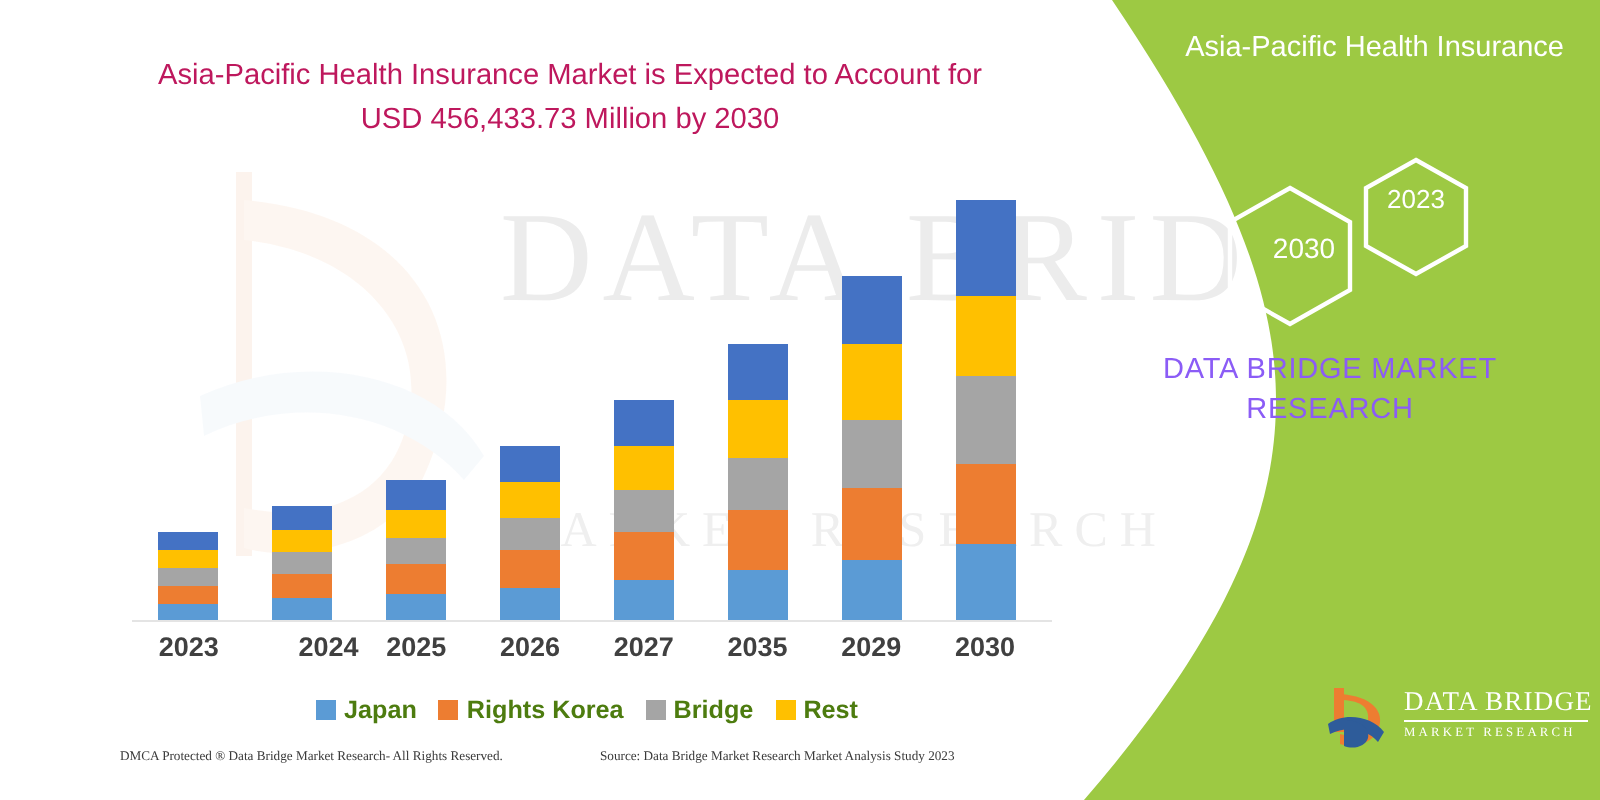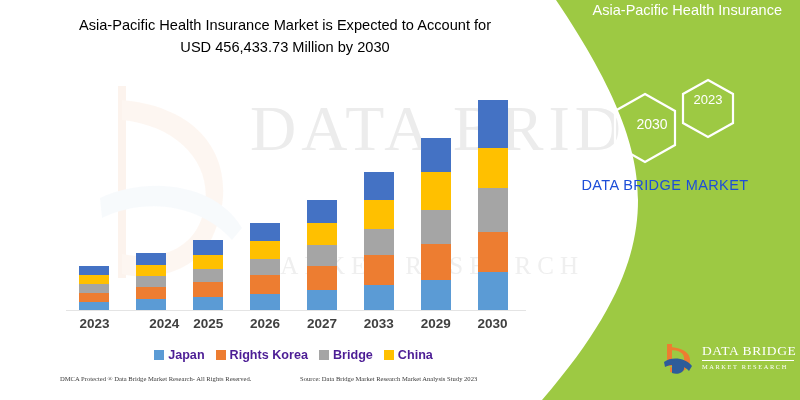--- a/index.html
+++ b/index.html
@@ -52,21 +52,21 @@
   .green-panel {
     position: absolute;
     left: 520px; top: 0;
     width: 280px; height: 400px;
     pointer-events: none;
   }
   .panel-content { position: absolute; left: 520px; top: 0; width: 280px; height: 400px; }
 
   .panel-title {
     position: absolute;
-    right: 18px; top: 0;
+    right: 18px; top: 14px;
     width: 215px;
     text-align: right;
     color: #ffffff;
     font-size: 14.5px;
     line-height: 20px;
     font-weight: 400;
   }
   .hex-wrap { position: absolute; left: 78px; top: 76px; width: 190px; height: 90px; }
   .hex-label {
     position: absolute;
@@ -75,21 +75,21 @@
     text-align: center;
   }
   .hex-2030 { left: 22px; top: 40px; width: 64px; font-size: 14px; }
   .hex-2023 { left: 80px; top: 16px; width: 60px; font-size: 13px; }
 
   .brand-block {
     position: absolute;
     left: 30px; top: 175px;
     width: 230px;
     text-align: center;
-    color: #1d4ed8;
+    color: #8b5cf6;
     font-size: 14.5px;
     line-height: 20px;
     letter-spacing: 0.4px;
   }
 
   
   .logo-wrap { position: absolute; left: 142px; top: 340px; width: 130px; height: 42px; }
   .logo-mark { position: absolute; left: 0; top: 2px; width: 34px; height: 34px; }
   .logo-text { position: absolute; left: 40px; top: 3px; width: 92px; }
   .logo-main {
@@ -99,24 +99,24 @@
   }
   .logo-sub {
     font-size: 6.4px; color: #ffffff; letter-spacing: 1.6px;
     font-family: "Liberation Serif", serif; white-space: nowrap;
     margin-top: 2px;
   }
 
   
   .chart-title {
     position: absolute;
-    left: 60px; top: 14px;
+    left: 60px; top: 27px;
     width: 450px;
     text-align: center;
-    color: #000000;
+    color: #be185d;
     font-size: 14.6px;
     line-height: 22px;
     font-weight: 400;
   }
 
   
   .plot {
     position: absolute;
     left: 66px; top: 86px;
     width: 455px; height: 224px;
@@ -157,21 +157,21 @@
     left: 66px; top: 345px;
     width: 455px; height: 20px;
     display: flex;
     align-items: center;
     justify-content: center;
     gap: 11px;
   }
   .legend-item { display: flex; align-items: center; gap: 4px; }
   .legend-swatch { width: 10px; height: 10px; display: inline-block; }
   .legend-label {
-    font-size: 12.6px; font-weight: bold; color: #4c1d95; white-space: nowrap;
+    font-size: 12.6px; font-weight: bold; color: #4d7c0f; white-space: nowrap;
   }
 
   
   .footer-left {
     position: absolute;
     left: 60px; top: 375px;
     font-size: 6.6px;
     color: #3a3a3a;
     font-family: "Liberation Serif", serif;
     white-space: nowrap;
@@ -216,20 +216,21 @@
       <svg viewBox="0 0 190 90" width="190" height="90">
         <polygon points="47,18 77,35 77,69 47,86 17,69 17,35" fill="none" stroke="#ffffff" stroke-width="2.2"></polygon>
         <polygon points="110,4 135,18 135,47 110,61 85,47 85,18" fill="none" stroke="#ffffff" stroke-width="2.2"></polygon>
       </svg>
       <div class="hex-label hex-2030">2030</div>
       <div class="hex-label hex-2023">2023</div>
     </div>
 
     <div class="brand-block">
       <div>DATA BRIDGE MARKET</div>
+      <div>RESEARCH</div>
     </div>
 
     <div class="logo-wrap">
       <div class="logo-mark">
         <svg viewBox="0 0 34 34" width="34" height="34">
           <rect x="5" y="2" width="5" height="22" fill="#ED7D31"></rect>
           <path d="M8 5 C24 6 31 14 27 23 C24 30 15 32 8 30 L8 25 C15 27 21 24 22 18 C23 11 17 8 8 8 Z" fill="#ED7D31"></path>
           <path d="M2 20 C10 14 24 16 30 24 L27 29 C21 22 11 21 3 25 Z" fill="#2E5C9A"></path>
           <path d="M10 18 C18 18 23 22 22 27 C21 31 15 33 10 31 Z" fill="#2E5C9A"></path>
         </svg>
@@ -305,40 +306,40 @@
       </div>
     </div>
   <div class="baseline"></div>
 
   <div class="xlabels" id="xlabels">
       <div class="xlabel" style="left: 0.4375px;">2023</div>
       <div class="xlabel" style="left: 57.3125px; text-align: right;">2024</div>
       <div class="xlabel" style="left: 114.188px;">2025</div>
       <div class="xlabel" style="left: 171.062px;">2026</div>
       <div class="xlabel" style="left: 227.938px;">2027</div>
-      <div class="xlabel" style="left: 284.812px;">2033</div>
+      <div class="xlabel" style="left: 284.812px;">2035</div>
       <div class="xlabel" style="left: 341.688px;">2029</div>
       <div class="xlabel" style="left: 398.562px;">2030</div>
     </div>
 
   <div class="legend" id="legend">
       <div class="legend-item">
         <span class="legend-swatch" style="background: rgb(91, 155, 213);"></span>
         <span class="legend-label">Japan</span>
       </div>
       <div class="legend-item">
         <span class="legend-swatch" style="background: rgb(237, 125, 49);"></span>
         <span class="legend-label">Rights Korea</span>
       </div>
       <div class="legend-item">
         <span class="legend-swatch" style="background: rgb(165, 165, 165);"></span>
         <span class="legend-label">Bridge</span>
       </div>
       <div class="legend-item">
         <span class="legend-swatch" style="background: rgb(255, 192, 0);"></span>
-        <span class="legend-label">China</span>
+        <span class="legend-label">Rest</span>
       </div>
     </div>
 
   <div class="footer-left">DMCA Protected ® Data Bridge Market Research-  All Rights Reserved.</div>
   <div class="footer-right">Source: Data Bridge Market Research  Market Analysis Study 2023</div>
 
 </div>
 
 </body></html>

